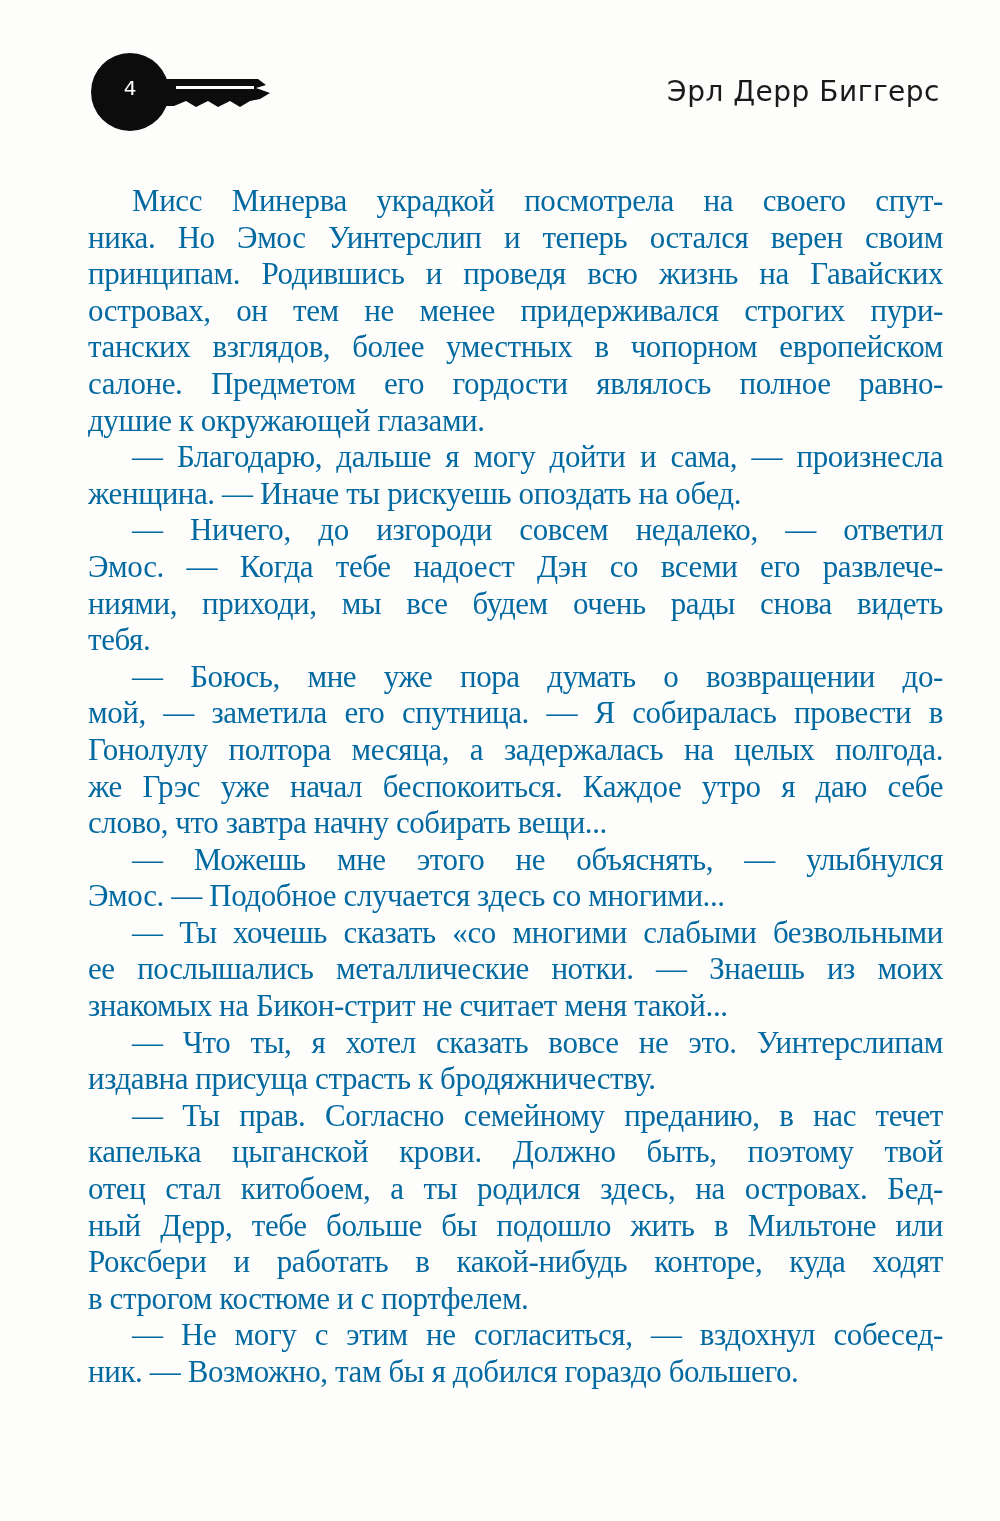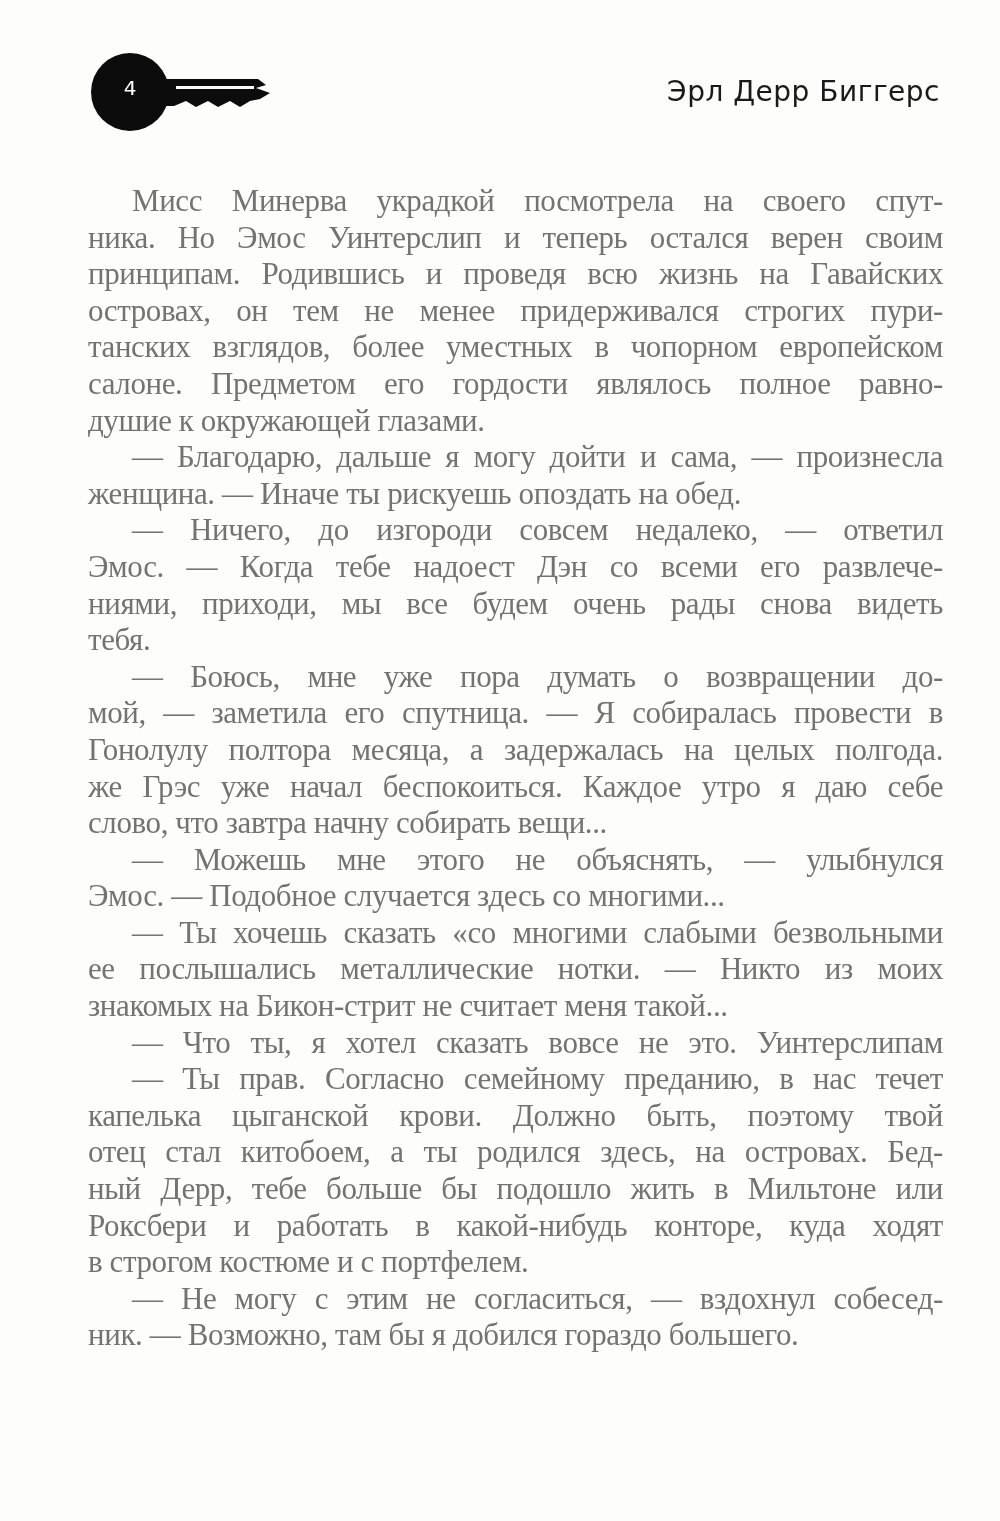--- a/index.html
+++ b/index.html
@@ -50,21 +50,21 @@
       margin-left: 32px;
     }
     .body-text {
       position: absolute;
       left: 88px;
       top: 183px;
       width: 855px;
       font-family: "Liberation Serif", serif;
       font-size: 31px;
       line-height: 36.6px;
-      color: #737373;
+      color: #0369a1;
     }
     .line {
       display: block;
       white-space: nowrap;
       text-align: justify;
       text-align-last: justify;
       height: 36.6px;
       letter-spacing: -0.4px;
     }
     .line.indent { padding-left: 44px; }
@@ -103,23 +103,24 @@
   <span class="line">ниями, приходи, мы все будем очень рады снова видеть</span>
   <span class="line last">тебя.</span>
   <span class="line indent">— Боюсь, мне уже пора думать о возвращении до-</span>
   <span class="line">мой, — заметила его спутница. — Я собиралась провести в</span>
   <span class="line">Гонолулу полтора месяца, а задержалась на целых полгода.</span>
   <span class="line">же Грэс уже начал беспокоиться. Каждое утро я даю себе</span>
   <span class="line last">слово, что завтра начну собирать вещи...</span>
   <span class="line indent">— Можешь мне этого не объяснять, — улыбнулся</span>
   <span class="line last">Эмос. — Подобное случается здесь со многими...</span>
   <span class="line indent">— Ты хочешь сказать «со многими слабыми безвольными</span>
-  <span class="line">ее послышались металлические нотки. — Никто из моих</span>
+  <span class="line">ее послышались металлические нотки. — Знаешь из моих</span>
   <span class="line last">знакомых на Бикон-стрит не считает меня такой...</span>
   <span class="line indent">— Что ты, я хотел сказать вовсе не это. Уинтерслипам</span>
+  <span class="line last">издавна присуща страсть к бродяжничеству.</span>
   <span class="line indent">— Ты прав. Согласно семейному преданию, в нас течет</span>
   <span class="line">капелька цыганской крови. Должно быть, поэтому твой</span>
   <span class="line">отец стал китобоем, а ты родился здесь, на островах. Бед-</span>
   <span class="line">ный Дерр, тебе больше бы подошло жить в Мильтоне или</span>
   <span class="line">Роксбери и работать в какой-нибудь конторе, куда ходят</span>
   <span class="line last">в строгом костюме и с портфелем.</span>
   <span class="line indent">— Не могу с этим не согласиться, — вздохнул собесед-</span>
   <span class="line last">ник. — Возможно, там бы я добился гораздо большего.</span>
 </div>
 

